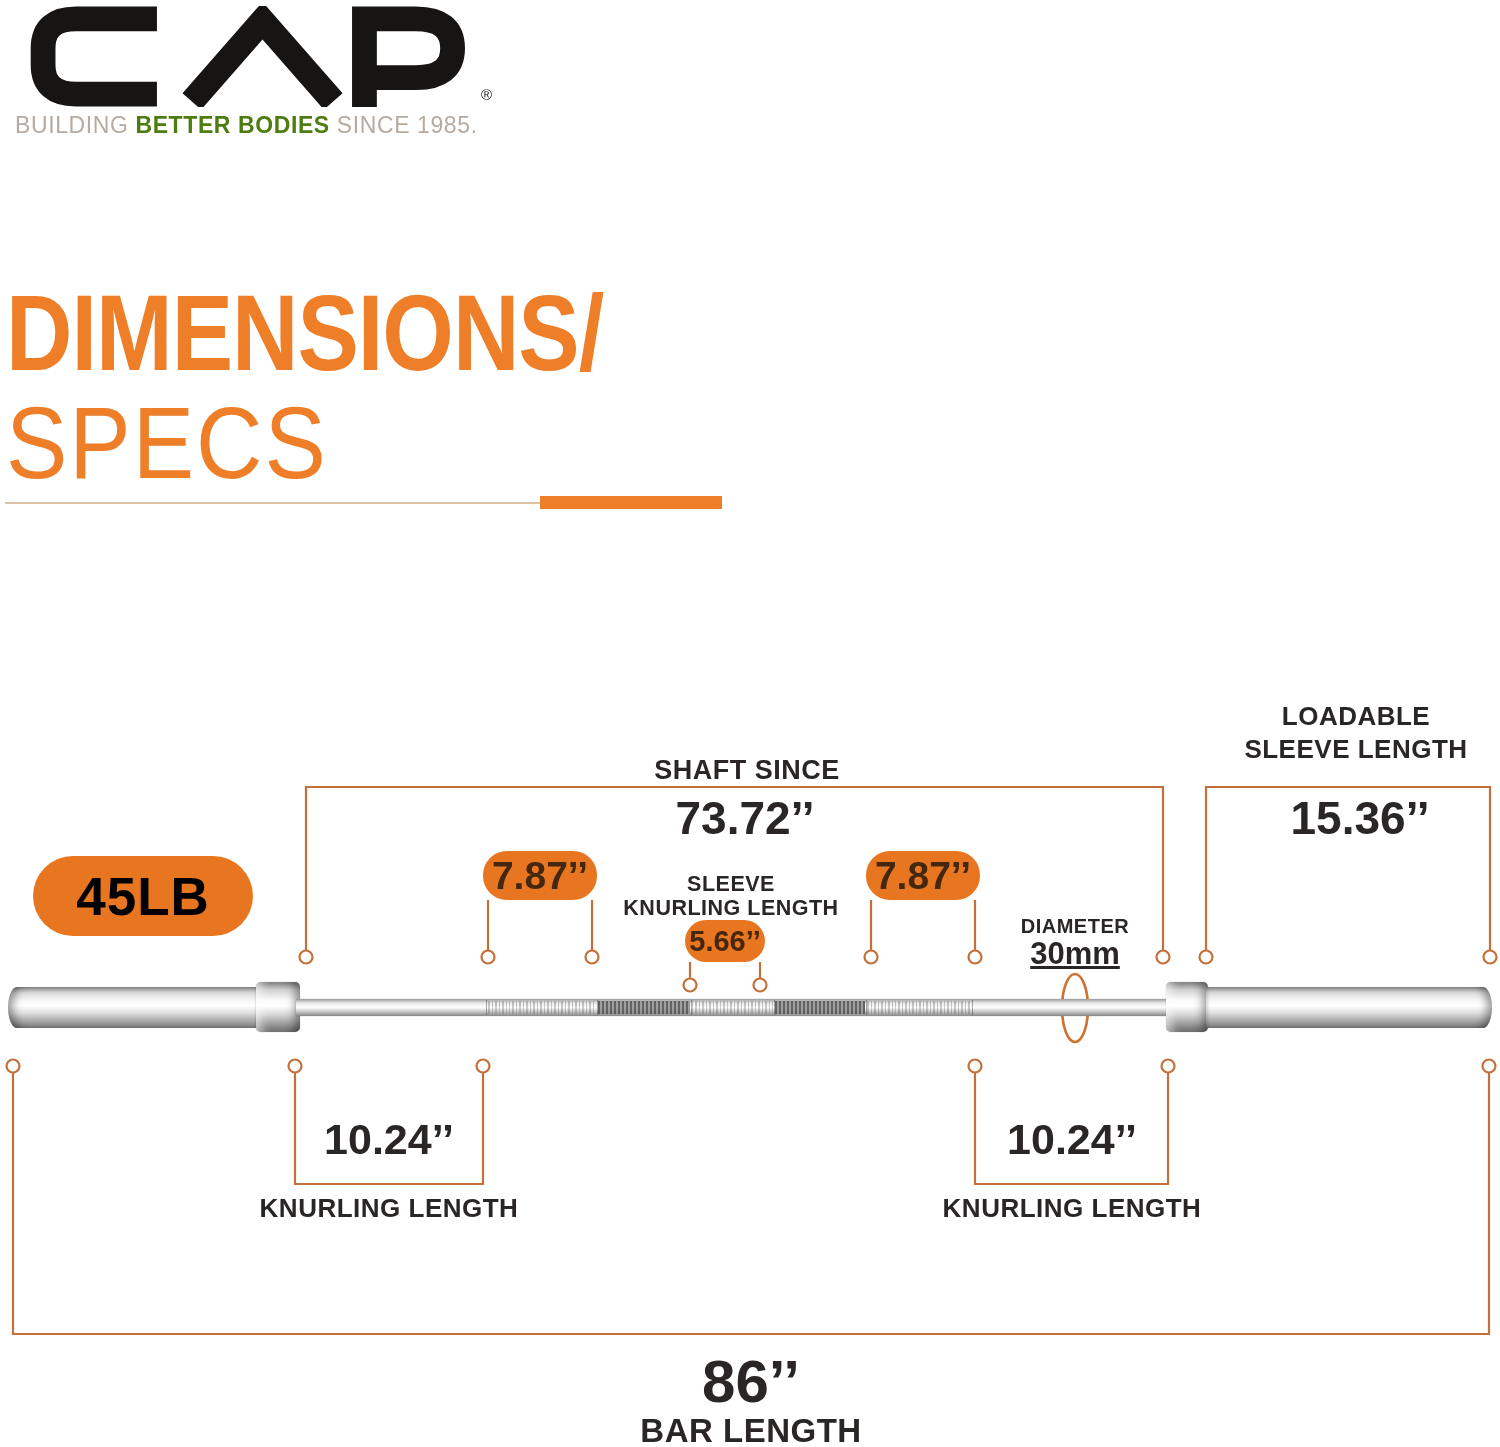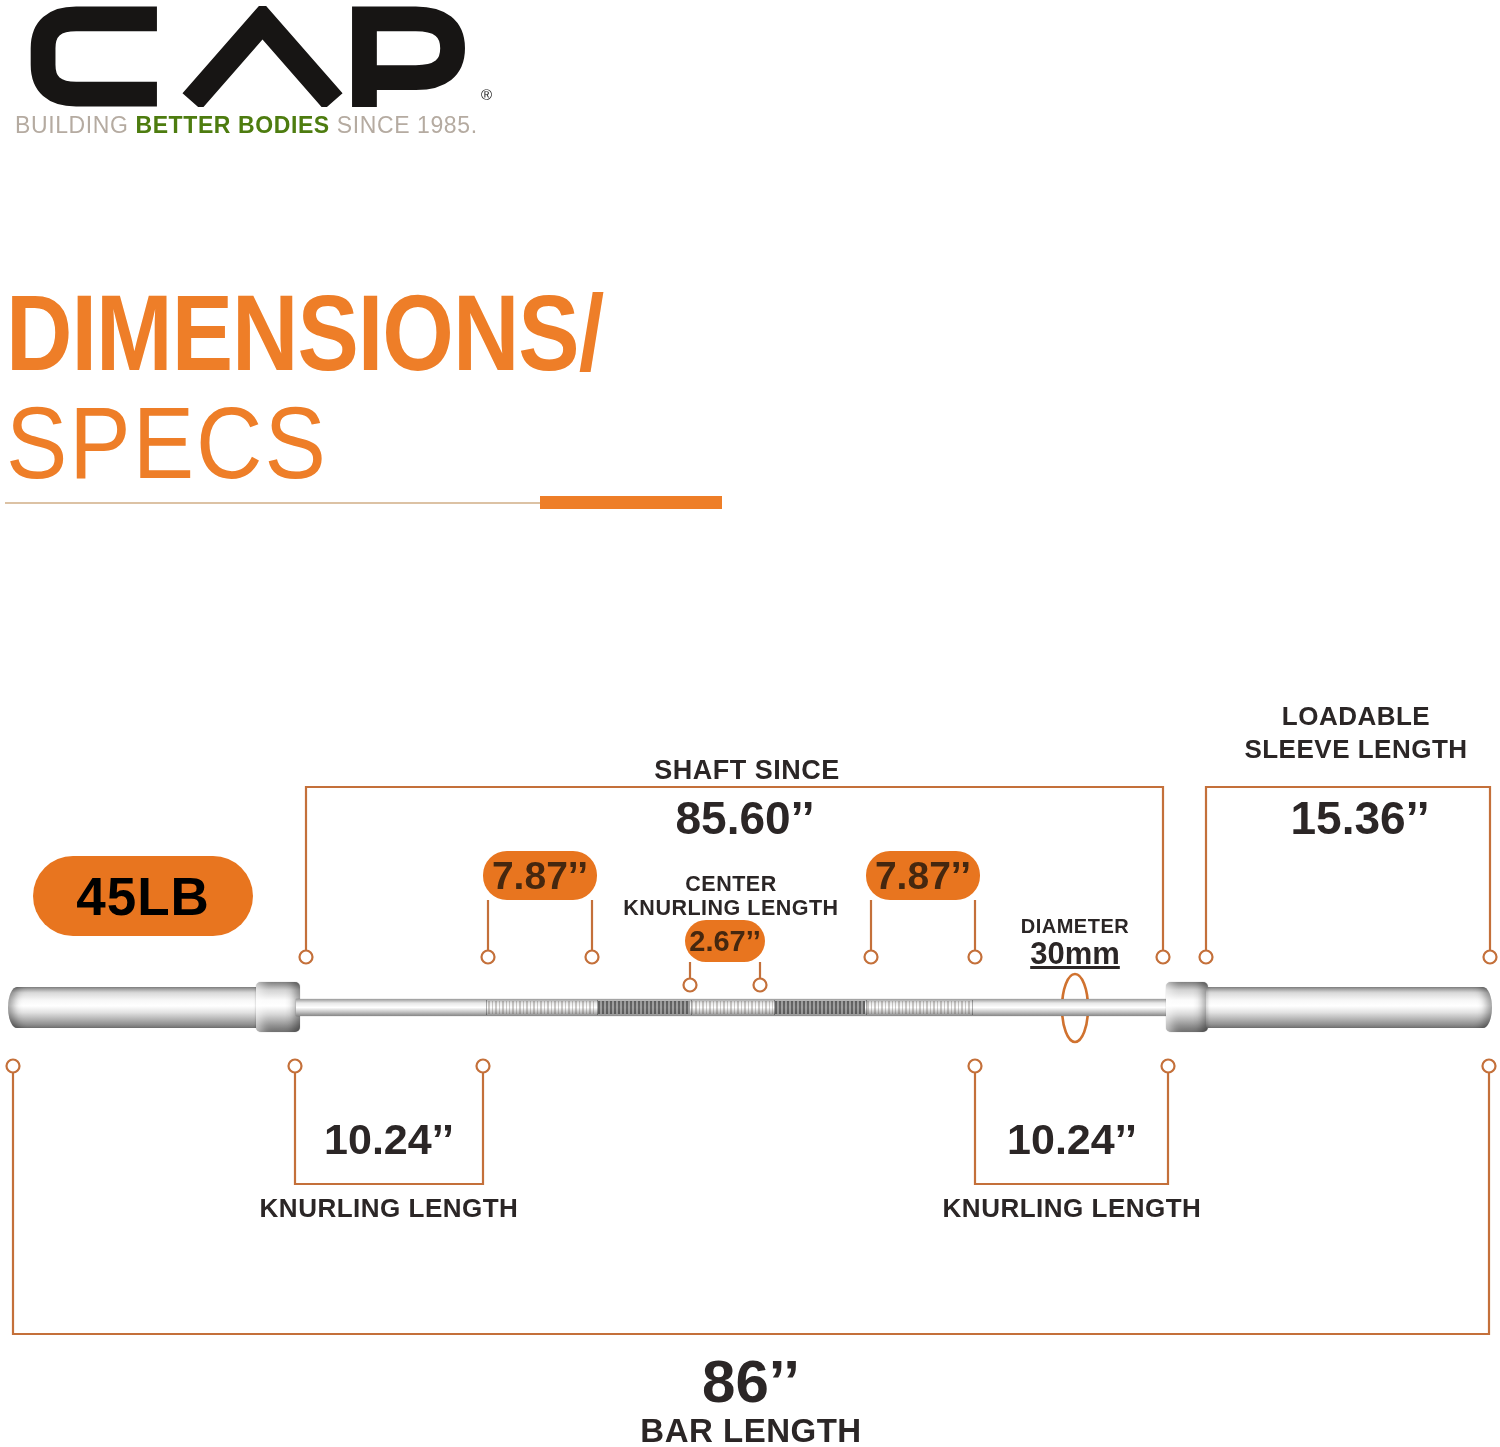--- a/index.html
+++ b/index.html
@@ -138,32 +138,32 @@
     <circle cx="483" cy="1066" r="6.5"></circle>
     <circle cx="975" cy="1066" r="6.5"></circle>
     <circle cx="1168" cy="1066" r="6.5"></circle>
     <circle cx="13" cy="1066" r="6.5"></circle>
     <circle cx="1489" cy="1066" r="6.5"></circle>
   </g>
   <ellipse cx="1075" cy="1008" rx="13" ry="34" fill="none" stroke="#D0722F" stroke-width="2.6"></ellipse>
 </svg>
 
 <div class="abs lbl" style="left:597px;top:755px;width:300px;font-size:27px;">SHAFT SINCE</div>
-<div class="abs val" style="left:595px;top:795px;width:300px;font-size:46px;">85.60’’</div>
+<div class="abs val" style="left:595px;top:795px;width:300px;font-size:46px;">73.72’’</div>
 
 <div class="abs lbl" style="left:1226px;top:702px;width:260px;font-size:26px;">LOADABLE</div>
 <div class="abs lbl" style="left:1226px;top:735px;width:260px;font-size:26px;">SLEEVE LENGTH</div>
 <div class="abs val" style="left:1210px;top:795px;width:300px;font-size:46px;">15.36’’</div>
 
 <div class="abs obox" style="left:483px;top:851px;width:114px;height:49px;font-size:39px;">7.87’’</div>
 <div class="abs obox" style="left:866px;top:851px;width:114px;height:49px;font-size:39px;">7.87’’</div>
 
-<div class="abs lbl" style="left:606px;top:872px;width:250px;font-size:21.5px;">CENTER</div>
+<div class="abs lbl" style="left:606px;top:872px;width:250px;font-size:21.5px;">SLEEVE</div>
 <div class="abs lbl" style="left:606px;top:896px;width:250px;font-size:21.5px;">KNURLING LENGTH</div>
-<div class="abs obox" style="left:685px;top:920px;width:80px;height:42px;font-size:29px;">2.67’’</div>
+<div class="abs obox" style="left:685px;top:920px;width:80px;height:42px;font-size:29px;">5.66’’</div>
 
 <div class="abs lbl" style="left:995px;top:915px;width:160px;font-size:20px;">DIAMETER</div>
 <div class="abs val" style="left:995px;top:938px;width:160px;font-size:31px;text-decoration:underline;">30mm</div>
 
 <div class="abs sleeve sleeve-l" style="left:8px;top:987px;width:250px;height:41px;"></div>
 <div class="abs collar" style="left:256px;top:982px;width:44px;height:50px;"></div>
 
 <div class="abs shaft" style="left:296px;top:999px;width:872px;height:17px;">
   <div class="knurl-light" style="left:192px;width:108px;"></div>
   <div class="knurl-dark" style="left:302px;width:92px;"></div>

